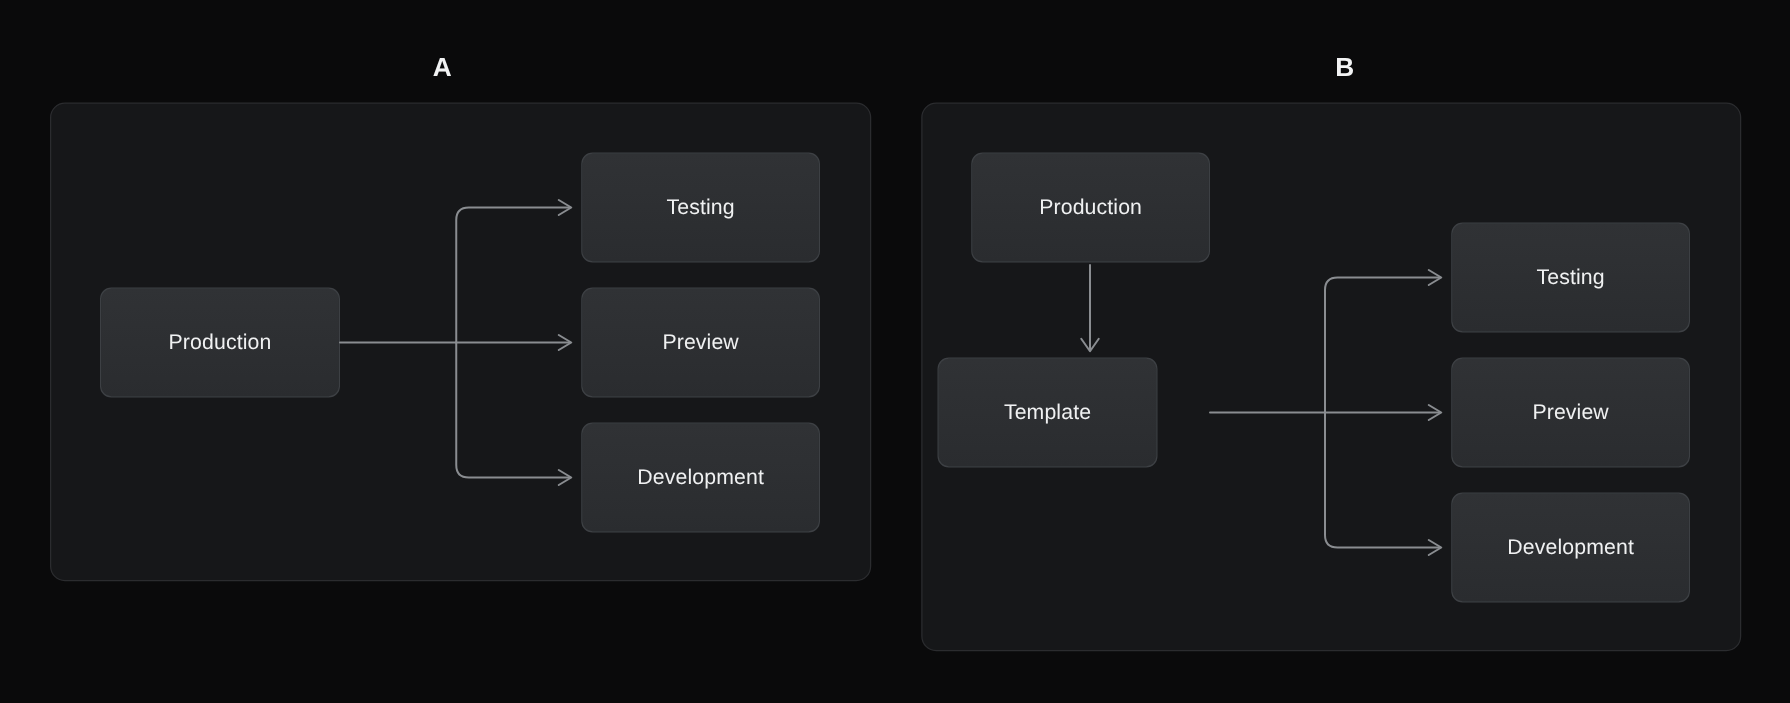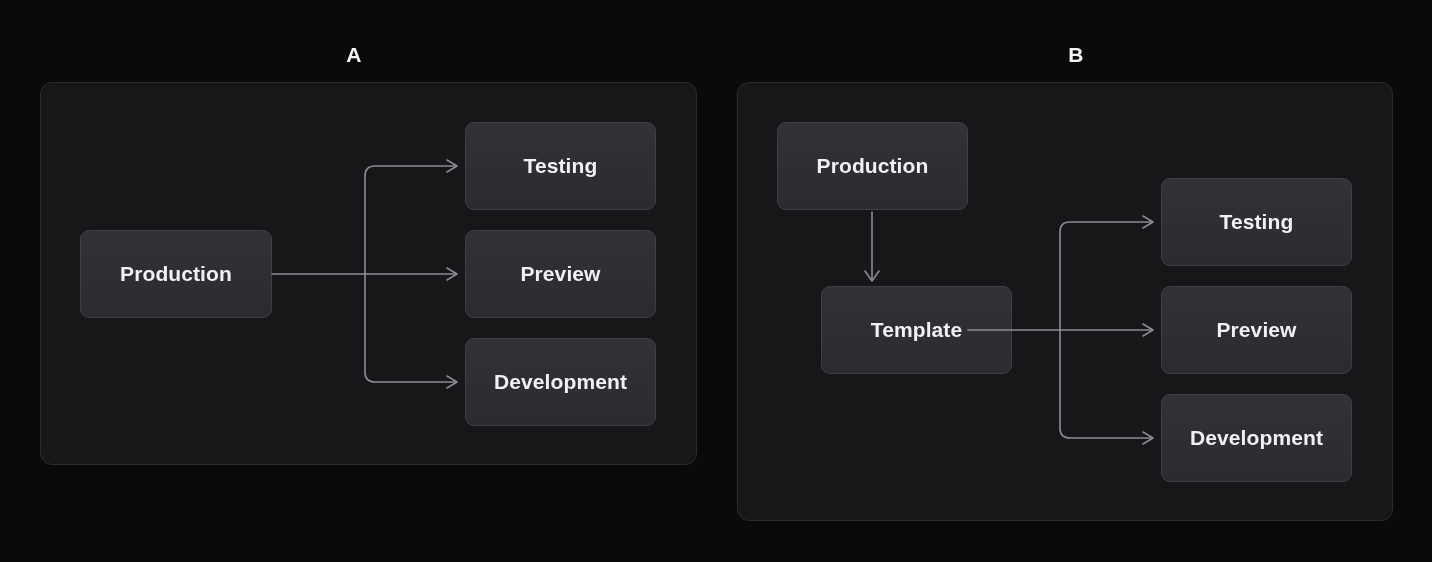--- a/index.html
+++ b/index.html
@@ -50,35 +50,35 @@
   .node {
     position: absolute;
     box-sizing: border-box;
     background: linear-gradient(180deg, #303235 0%, #2a2c2f 100%);
     border: 1px solid #3d4044;
     border-radius: 9px;
     display: flex;
     align-items: center;
     justify-content: center;
     color: #f0f1f2;
-    font-size: 21px;
-    font-weight: 700;
+    font-size: 17px;
+    font-weight: 400;
     letter-spacing: 0.1px;
     white-space: nowrap;
   }
 
   
   #a-production  { left: 80px;  top: 230px; width: 192px; height: 88px; }
   #a-testing     { left: 465px; top: 122px; width: 191px; height: 88px; }
   #a-preview     { left: 465px; top: 230px; width: 191px; height: 88px; }
   #a-development { left: 465px; top: 338px; width: 191px; height: 88px; }
 
   
   #b-production  { left: 777px;  top: 122px; width: 191px; height: 88px; }
-  #b-template    { left: 821px;  top: 286px; width: 191px; height: 88px; }
+  #b-template    { left: 750px;  top: 286px; width: 176px; height: 88px; }
   #b-testing     { left: 1161px; top: 178px; width: 191px; height: 88px; }
   #b-preview     { left: 1161px; top: 286px; width: 191px; height: 88px; }
   #b-development { left: 1161px; top: 394px; width: 191px; height: 88px; }
 
   
   .edges {
     position: absolute;
     left: 0; top: 0;
     width: 1432px;
     height: 562px;

